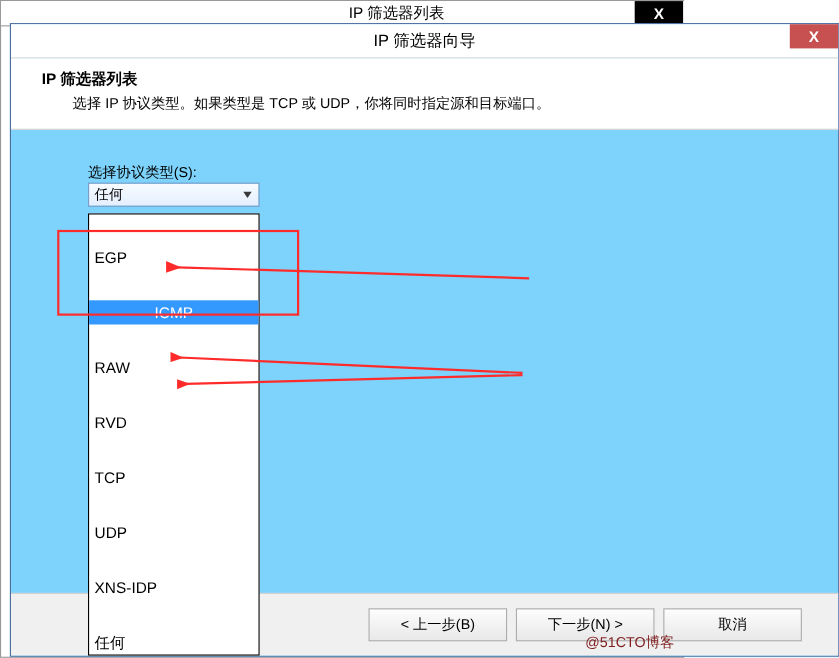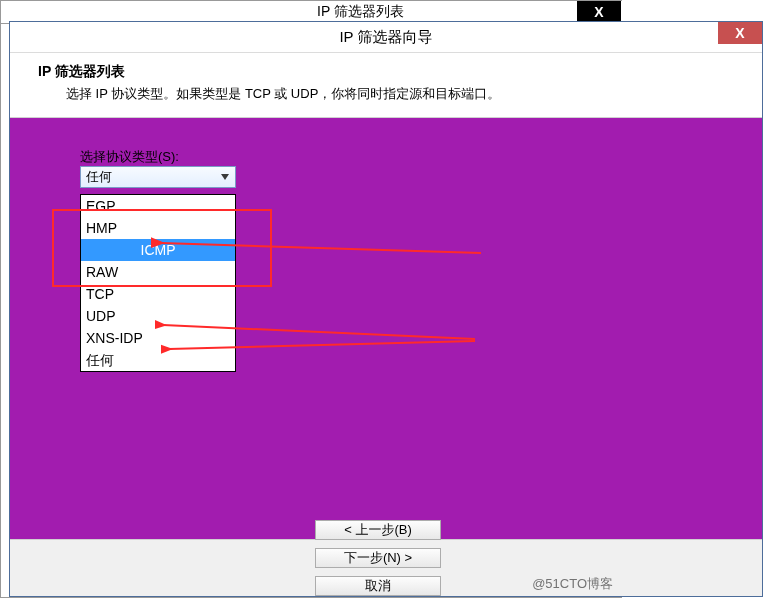--- a/index.html
+++ b/index.html
@@ -49,21 +49,21 @@
     font-family: Arial, sans-serif;
     font-weight: bold;
     font-size: 14px;
   }
   .wizard-window {
     position: absolute;
     left: 8px;
     top: 20px;
     width: 754px;
     height: 576px;
-    background: #a21caf;
+    background: #7dd3fc;
     border: 1px solid #4d6d9a;
     box-sizing: border-box;
   }
   .wizard-titlebar {
     height: 30px;
     background: #fff;
     border-bottom: 1px solid #dcdcdc;
     position: relative;
     display: flex;
     align-items: center;
@@ -134,40 +134,40 @@
     width: 156px;
     border: 1px solid #000;
     background: #fff;
     box-sizing: border-box;
     z-index: 5;
   }
   .dropdown-item {
     padding: 1px 5px;
     font-size: 14px;
     line-height: 20px;
+    margin-top: 28px;
   }
   .dropdown-item.highlight {
     background: #3399ff;
     color: #fff;
     text-align: center;
   }
   .button-bar {
     position: absolute;
     bottom: 0;
     left: 0;
     right: 0;
     height: 56px;
     border-top: 1px solid #d0d0d0;
     display: flex;
     align-items: center;
     justify-content: flex-end;
-    padding-right: 16px;
+    padding-right: 33px;
     gap: 8px;
     background: #f0f0f0;
-    flex-direction: column;
   }
   .wiz-button {
     min-width: 100px;
     height: 28px;
     border: 1px solid #acacac;
     background: linear-gradient(#fdfdfd,#e8e8e8);
     font-size: 13px;
     display: flex;
     align-items: center;
     justify-content: center;
@@ -181,21 +181,21 @@
   }
   .arrow-svg {
     position: absolute;
     pointer-events: none;
     z-index: 11;
   }
   .watermark {
     position: absolute;
     right: 8px;
     bottom: 4px;
-    color: #737373;
+    color: #7f1d1d;
     font-size: 13px;
   }
 </style>
 </head>
 <body>
 
 <div class="outer-frame">
 
   <div class="bg-titlebar">
     <span class="bg-title-text">IP 筛选器列表</span>
@@ -223,23 +223,23 @@
         <span>任何</span>
         <span class="combo-arrow">
           <svg viewBox="0 0 8 6">
               <path d="M0 0 L8 0 L4 6 Z" fill="#3a3a3a"></path>
             </svg>
         </span>
       </div>
 
       <div class="dropdown-list" id="dropdown">
           <div class="dropdown-item">EGP</div>
-          <div class="dropdown-item">HMP</div>
           <div class="dropdown-item highlight">ICMP</div>
           <div class="dropdown-item">RAW</div>
+          <div class="dropdown-item">RVD</div>
           <div class="dropdown-item">TCP</div>
           <div class="dropdown-item">UDP</div>
           <div class="dropdown-item">XNS-IDP</div>
           <div class="dropdown-item">任何</div>
         </div>
     </div>
 
     <div class="button-bar">
       <div class="wiz-button">
         <span>&lt; 上一步(B)</span>

